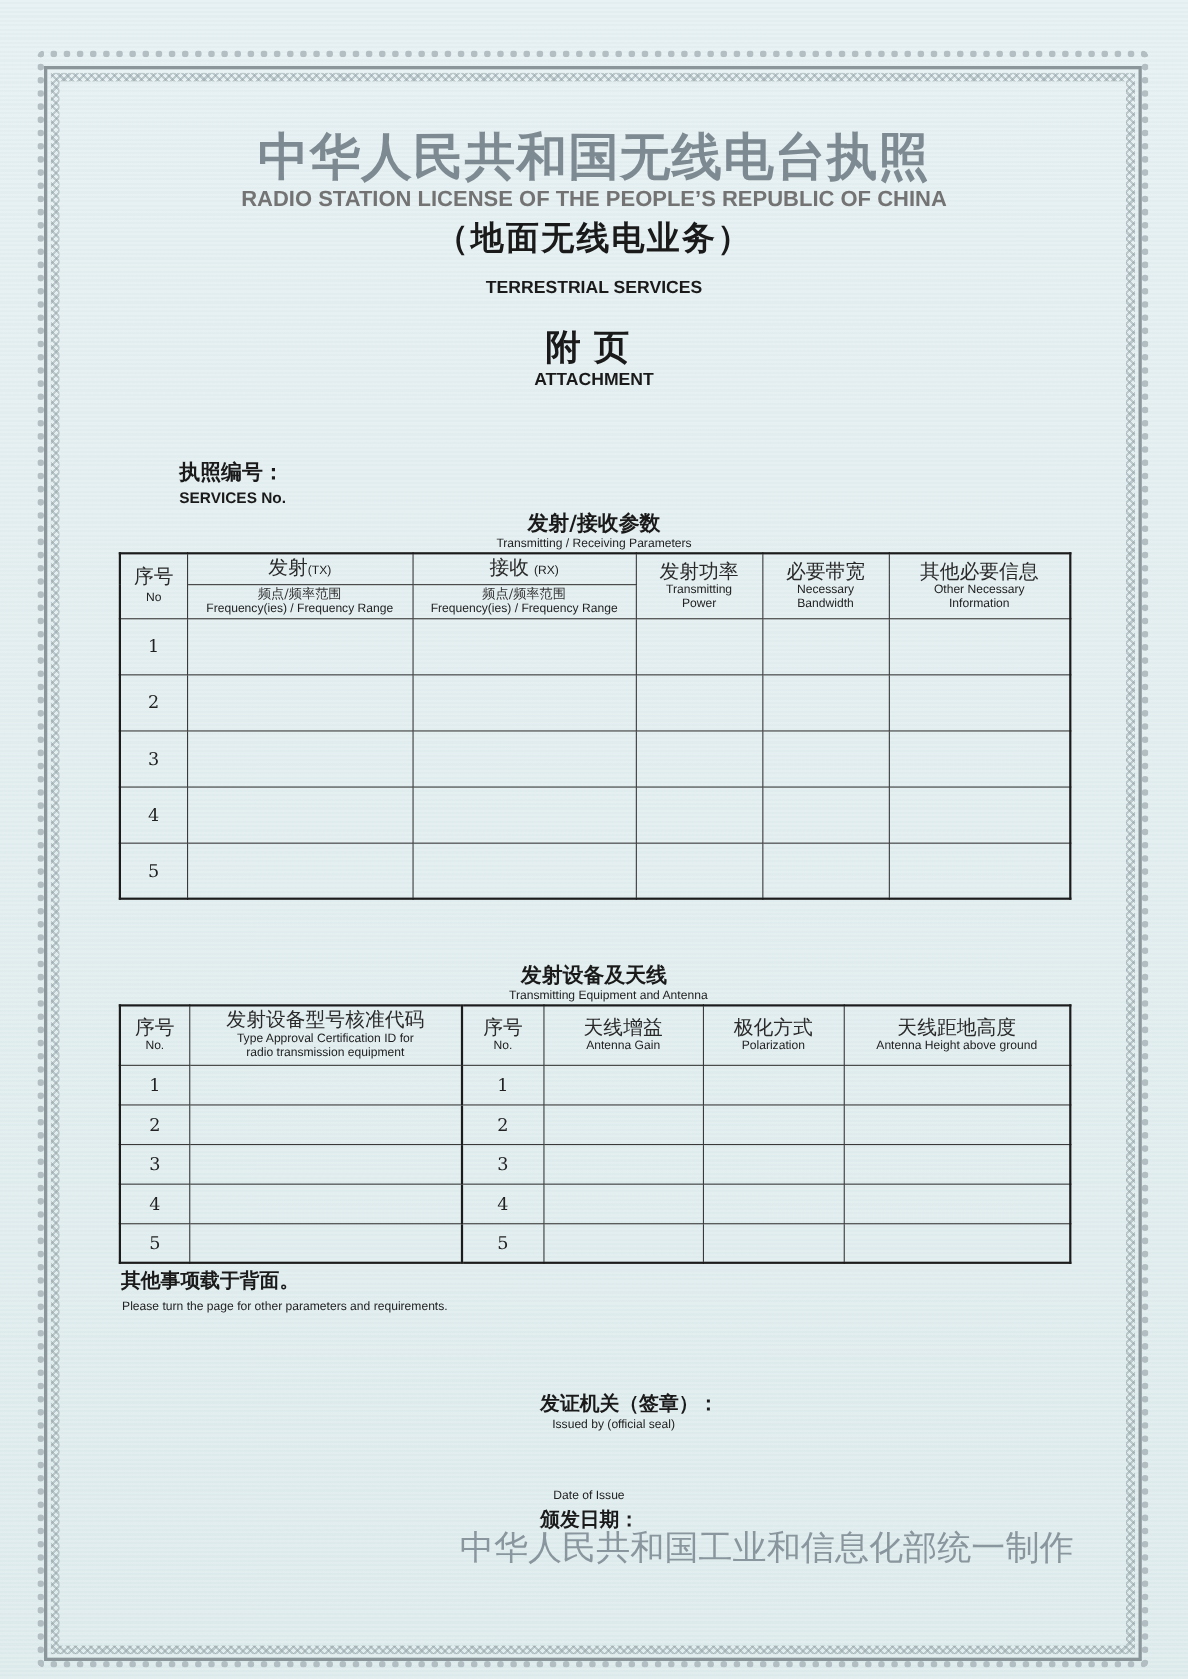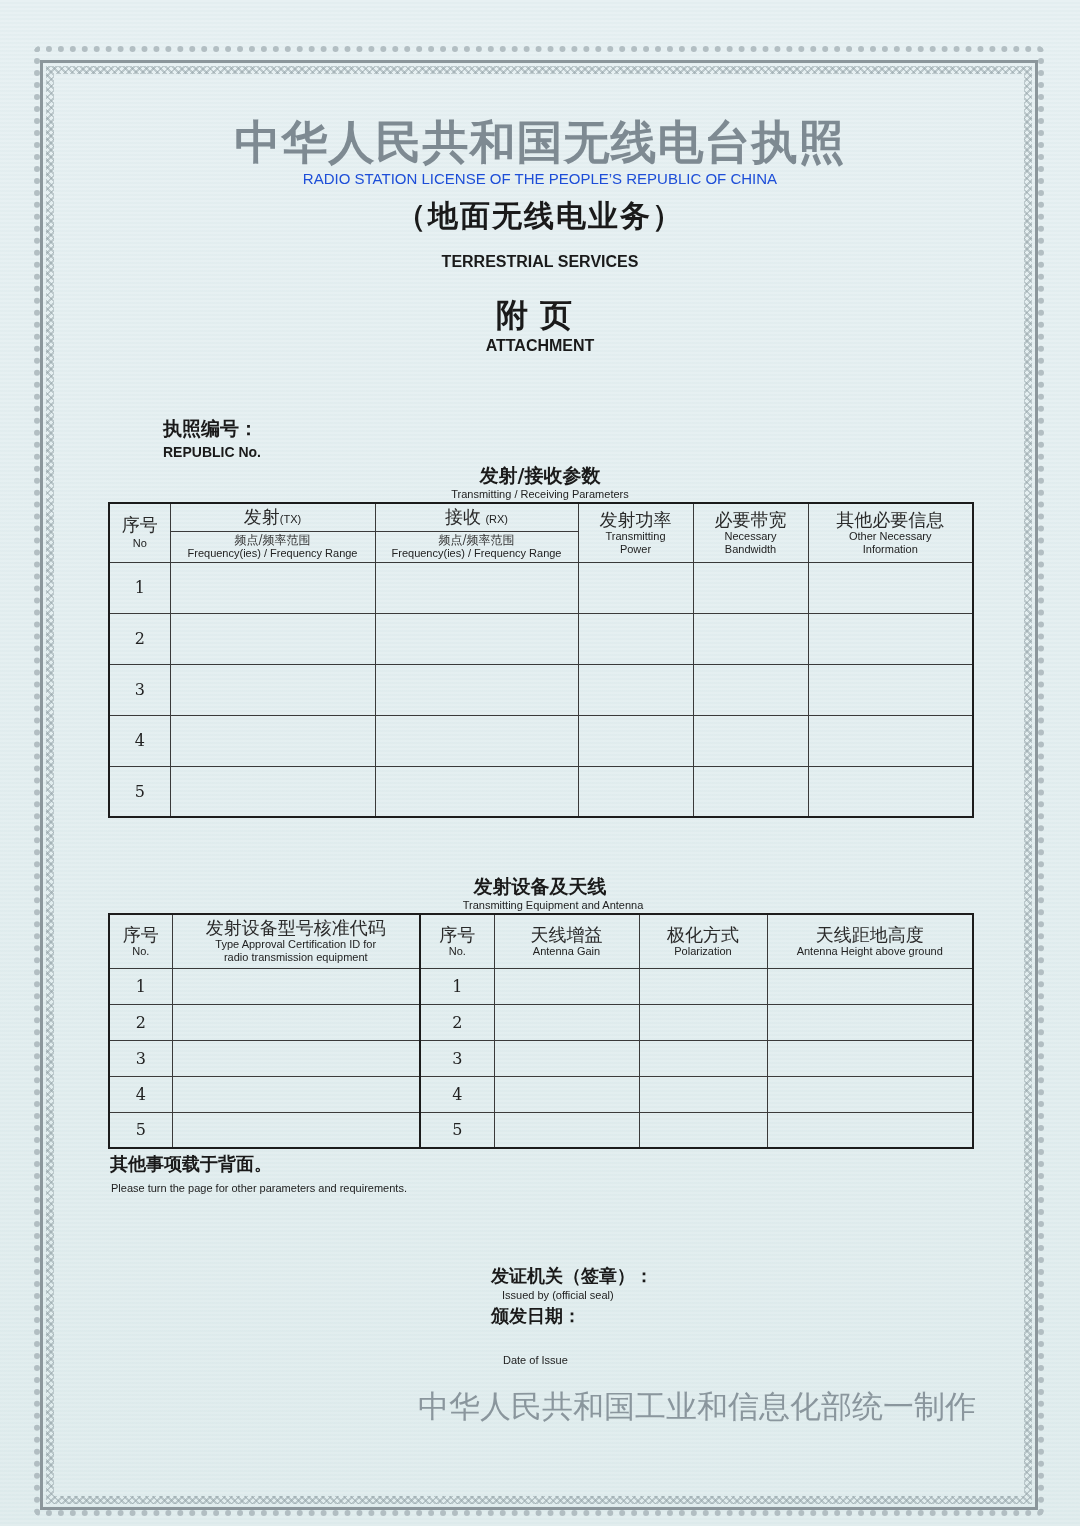--- a/index.html
+++ b/index.html
@@ -38,21 +38,21 @@
       -webkit-mask: linear-gradient(#000 0 0) padding-box exclude, linear-gradient(#000 0 0);
       mask: linear-gradient(#000 0 0) padding-box exclude, linear-gradient(#000 0 0);
     }
     .abs { position: absolute; }
     .center { text-align: center; left: 0; width: 1080px; }
 
     .main-title {
       top: 112px; font-size: 46px; font-weight: bold; color: #7e8a92; letter-spacing: 1px;
       font-family: "DejaVu Sans", sans-serif;
     }
-    .main-title-en { top: 170px; font-size: 15px; font-weight: normal; color: #1d4ed8; }
+    .main-title-en { top: 170px; font-size: 20px; font-weight: bold; color: #737373; }
     .subtitle-cn {
       top: 196px; font-size: 30px; font-weight: bold; color: #1a1a1a;
       font-family: "DejaVu Serif", serif; letter-spacing: 2px;
     }
     .subtitle-en { top: 237px; font-size: 16px; font-weight: bold; margin-top: 16px; }
     .attach-cn {
       top: 294px; font-size: 32px; font-weight: bold; letter-spacing: 12px;
       font-family: "DejaVu Serif", serif;
     }
     .attach-en { top: 337px; font-size: 16px; font-weight: bold; }
@@ -77,21 +77,21 @@
     .hcn-sm { font-family: "DejaVu Serif", serif; font-size: 12px; color: #333; line-height: 14px; }
     .hen { font-size: 11px; color: #222; line-height: 13px; }
     .hen-tag { font-size: 11px; color: #222; }
     .rownum { font-family: "DejaVu Serif", serif; font-size: 16px; color: #222; }
 
     .footer-note-cn { left: 110px; top: 1152px; font-size: 18px; font-weight: bold; font-family: "DejaVu Sans", sans-serif; }
     .footer-note-en { left: 111px; top: 1182px; font-size: 11px; color: #222; }
 
     .issuer-cn { left: 491px; top: 1264px; font-size: 18px; font-weight: bold; font-family: "DejaVu Sans", sans-serif; }
     .issuer-en { left: 502px; top: 1289px; font-size: 11px; color: #222; }
-    .date-cn { left: 491px; top: 1304px; font-size: 18px; font-weight: bold; font-family: "DejaVu Sans", sans-serif; }
+    .date-cn { left: 491px; top: 1369px; font-size: 18px; font-weight: bold; font-family: "DejaVu Sans", sans-serif; }
     .date-en { left: 503px; top: 1354px; font-size: 11px; color: #222; }
 
     .maker {
       left: 418px; top: 1386px; font-size: 31px; color: #8a969d; letter-spacing: 0px;
       font-family: "DejaVu Sans", sans-serif;
     }
   </style>
 </head>
 <body>
 
@@ -101,21 +101,21 @@
 <div class="border-inner"></div>
 
 <div class="abs center main-title">中华人民共和国无线电台执照</div>
 <div class="abs center main-title-en">RADIO STATION LICENSE OF THE PEOPLE’S REPUBLIC OF CHINA</div>
 <div class="abs center subtitle-cn">（地面无线电业务）</div>
 <div class="abs center subtitle-en">TERRESTRIAL SERVICES</div>
 <div class="abs center attach-cn">附页</div>
 <div class="abs center attach-en">ATTACHMENT</div>
 
 <div class="abs license-cn">执照编号：</div>
-<div class="abs license-en">REPUBLIC No.</div>
+<div class="abs license-en">SERVICES No.</div>
 <div class="abs" style="left:260px; top:420px; width:400px; height:22px;"></div>
 
 <div class="abs center section-title-cn" style="top:463px;">发射/接收参数</div>
 <div class="abs center section-title-en" style="top:488px;">Transmitting / Receiving Parameters</div>
 
 <table class="grid" style="left:108px; top:502px; width:864px;">
   <colgroup>
     <col style="width:61px">
       <col style="width:205px">
       <col style="width:203px">

